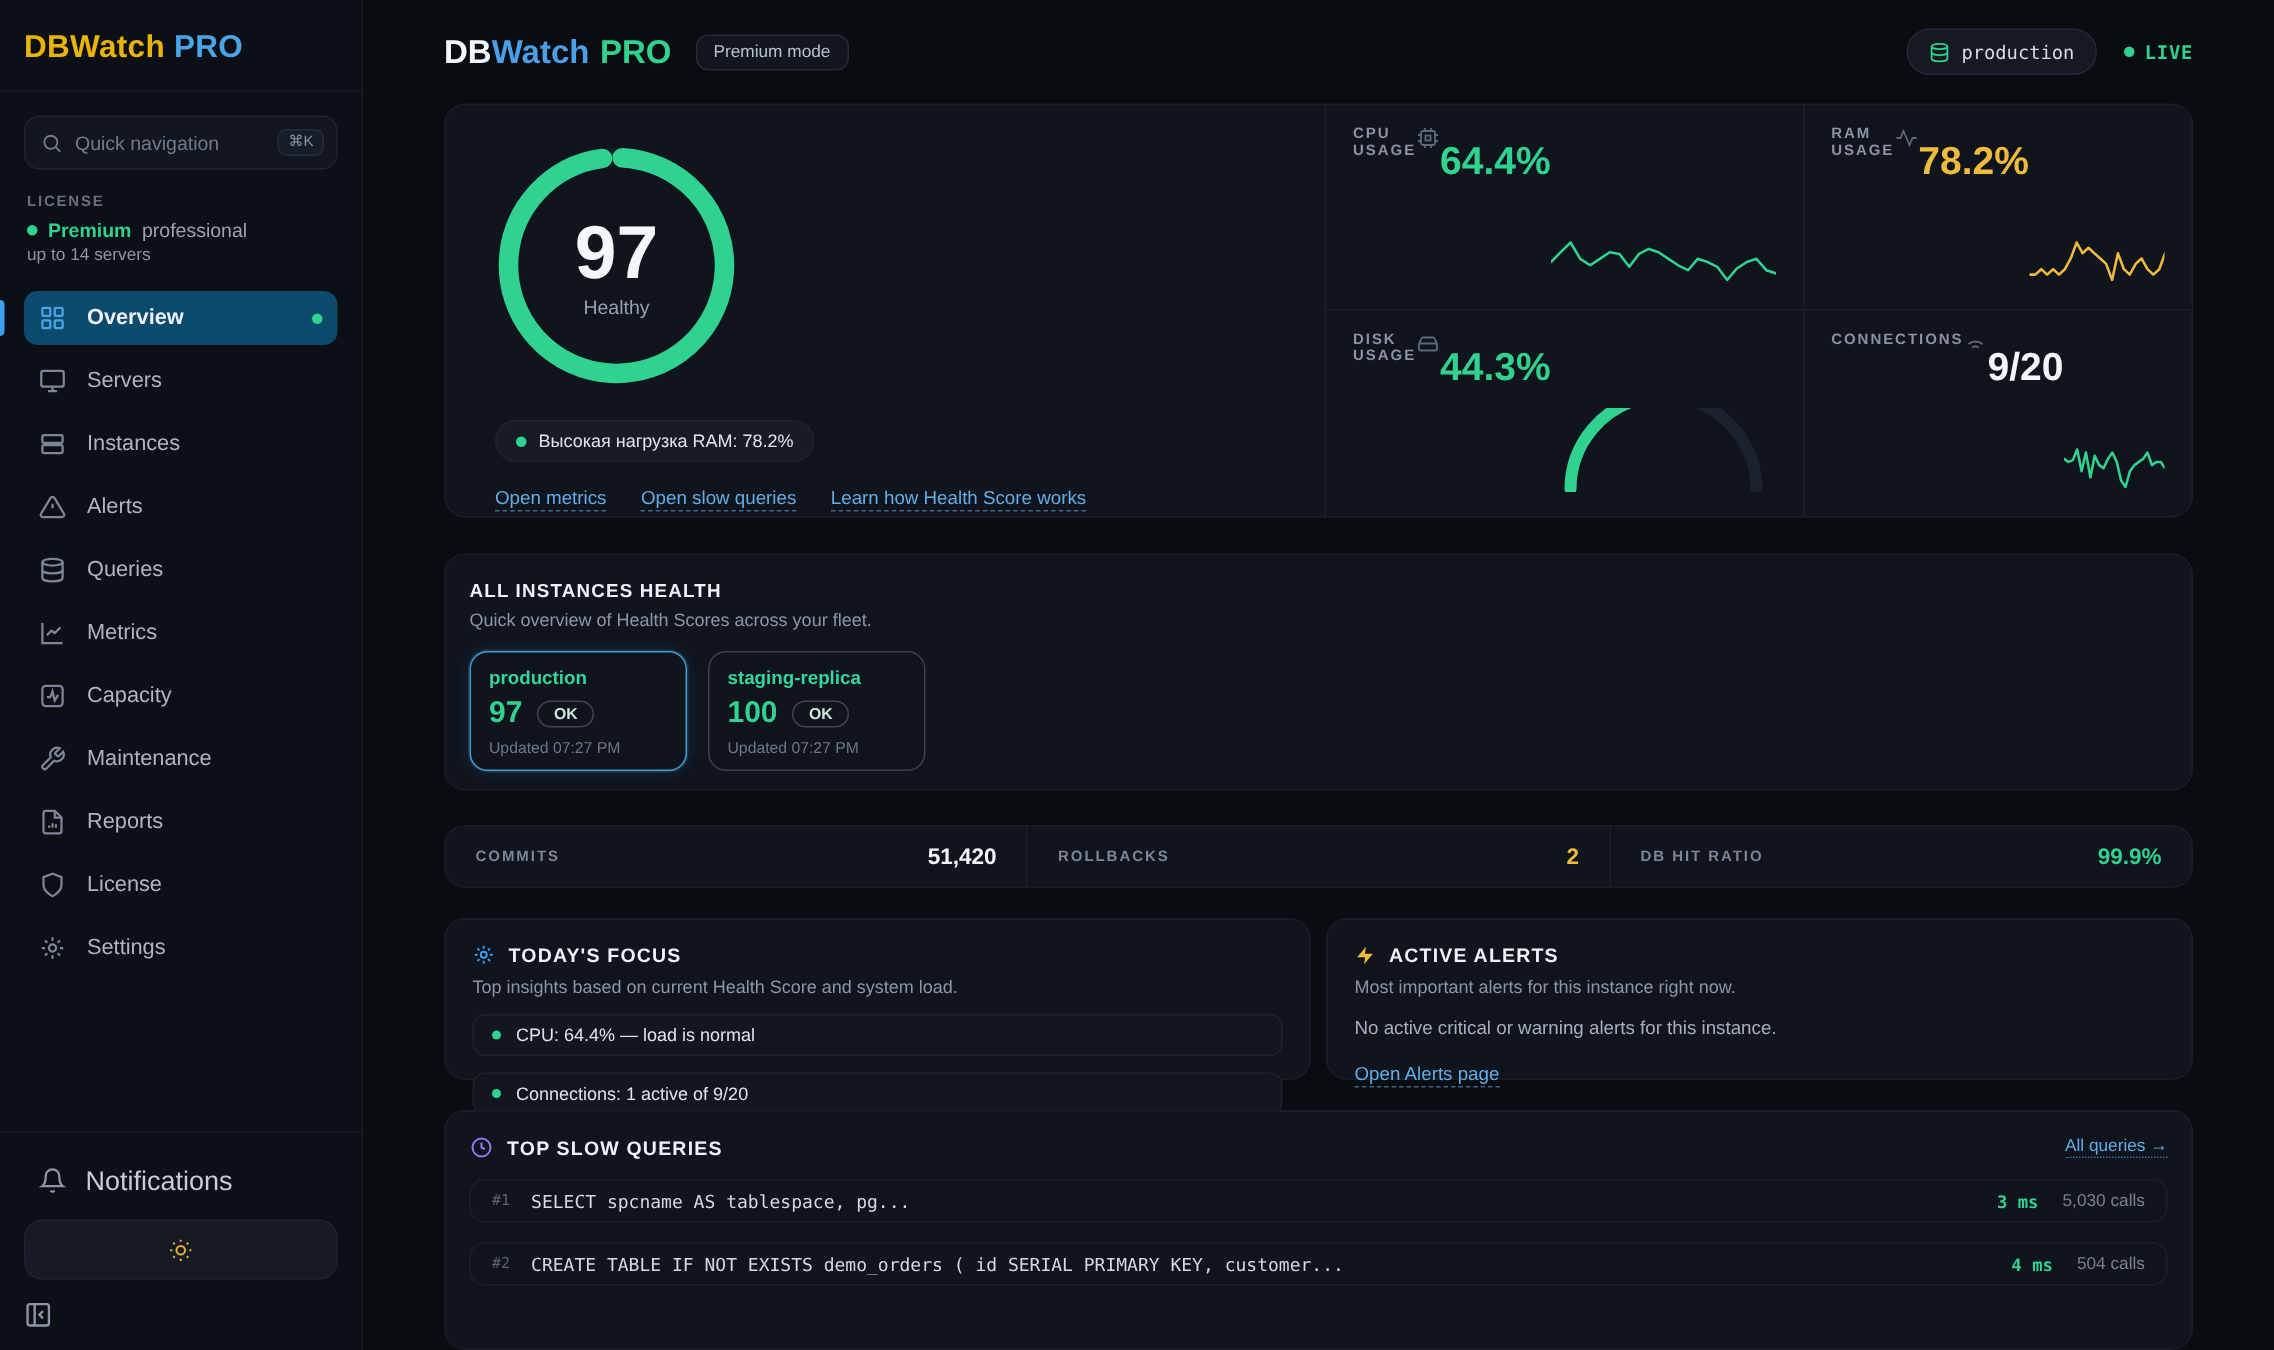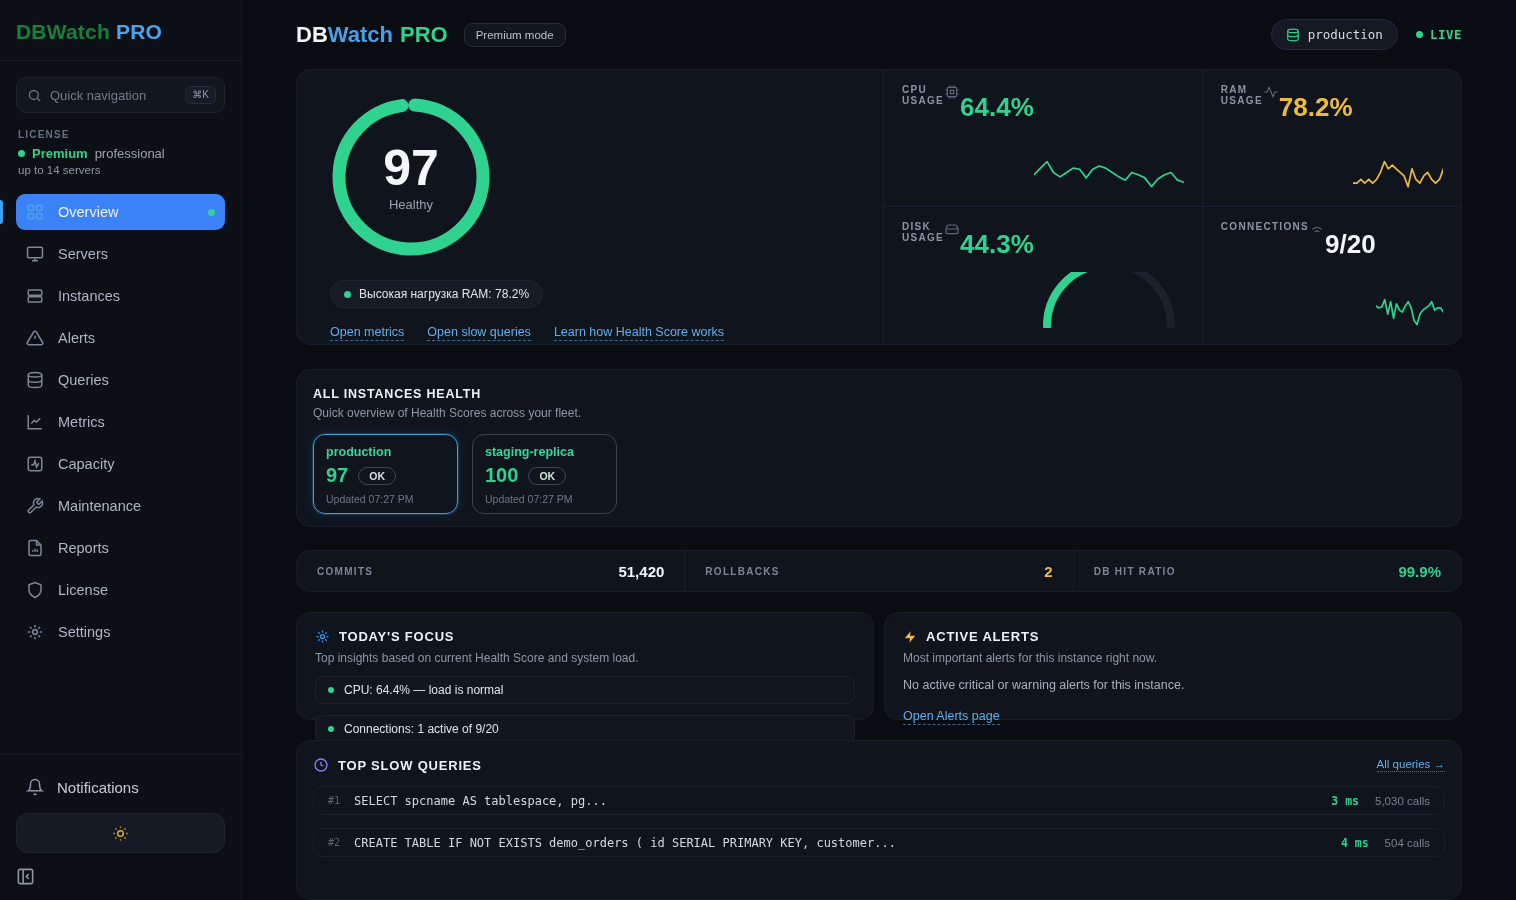--- a/index.html
+++ b/index.html
@@ -20,21 +20,21 @@
   .mono { font-family:"DejaVu Sans Mono", monospace; }
 
   
   .sidebar{
     width:242px; min-width:242px; height:900px;
     background:#0c0f16; border-right:1px solid #151a23;
     display:flex; flex-direction:column; padding:0 16px 14px;
   }
   .side-logo{ padding:20px 0 16px; border-bottom:1px solid #151a23; margin:0 -16px 16px; padding-left:16px;
     font-size:21px; font-weight:800; letter-spacing:.2px;}
-  .side-logo .l1{ color:#15803d; }
+  .side-logo .l1{ color:#eab308; }
   .side-logo .l2{ color:#4aa5e8; margin-left:6px;}
   .search-box{
     display:flex; align-items:center; gap:8px;
     background:#12161f; border:1px solid #1d2430; border-radius:10px;
     height:36px; padding:0 8px 0 10px;
   }
   .search-box input{
     flex:1; background:transparent; border:none; outline:none;
     color:#aeb6c4; font-size:13px; font-family:"Liberation Sans",sans-serif; min-width:0;
   }
@@ -51,32 +51,32 @@
   .license .limit{ margin-top:3px; font-size:11.5px; color:#8d96a6; }
   .dot{ width:7px; height:7px; border-radius:50%; background:var(--green); display:inline-block; }
 
   .nav{ margin-top:8px; display:flex; flex-direction:column; gap:6px; }
   .nav-item{
     display:flex; align-items:center; gap:13px; height:36px;
     padding:0 10px; border-radius:9px; cursor:pointer;
     color:#aeb5c2; font-size:14.5px; position:relative;
   }
   .nav-item .nicon{ color:#7d8696; width:19px; display:flex; }
-  .nav-item.active{ background:#3b82f6; color:#eef1f6; }
+  .nav-item.active{ background:#0c4a6e; color:#eef1f6;font-weight:bold; }
   .nav-item.active .nicon{ color:#4aa5e8; }
   .nav-item.active::before{
     content:""; position:absolute; left:-16px; top:6px; bottom:6px;
     width:3px; background:#3ba1f0; border-radius:0 3px 3px 0;
   }
   .nav-item .right-dot{ margin-left:auto; width:7px; height:7px; border-radius:50%; background:var(--green); }
 
   .side-bottom{ margin-top:auto; }
   .side-bottom .sep{ height:1px; background:#151a23; margin:0 -16px 16px; }
   .notif{ display:flex; align-items:center; gap:13px; padding:0 10px; height:32px;
-    color:#c6cdd8; font-size:15px; cursor:pointer;}
+    color:#c6cdd8; font-size:18px; cursor:pointer;}
   .notif .nicon{ color:#8d96a6; }
   .theme-btn{
     margin-top:10px; height:40px; width:100%;
     background:#151a24; border:1px solid #1d2430; border-radius:12px;
     display:flex; align-items:center; justify-content:center; cursor:pointer;
     color:#e3aa35;
   }
   .collapse-btn{ margin-top:14px; color:#8d96a6; width:24px; cursor:pointer; }
 
   

